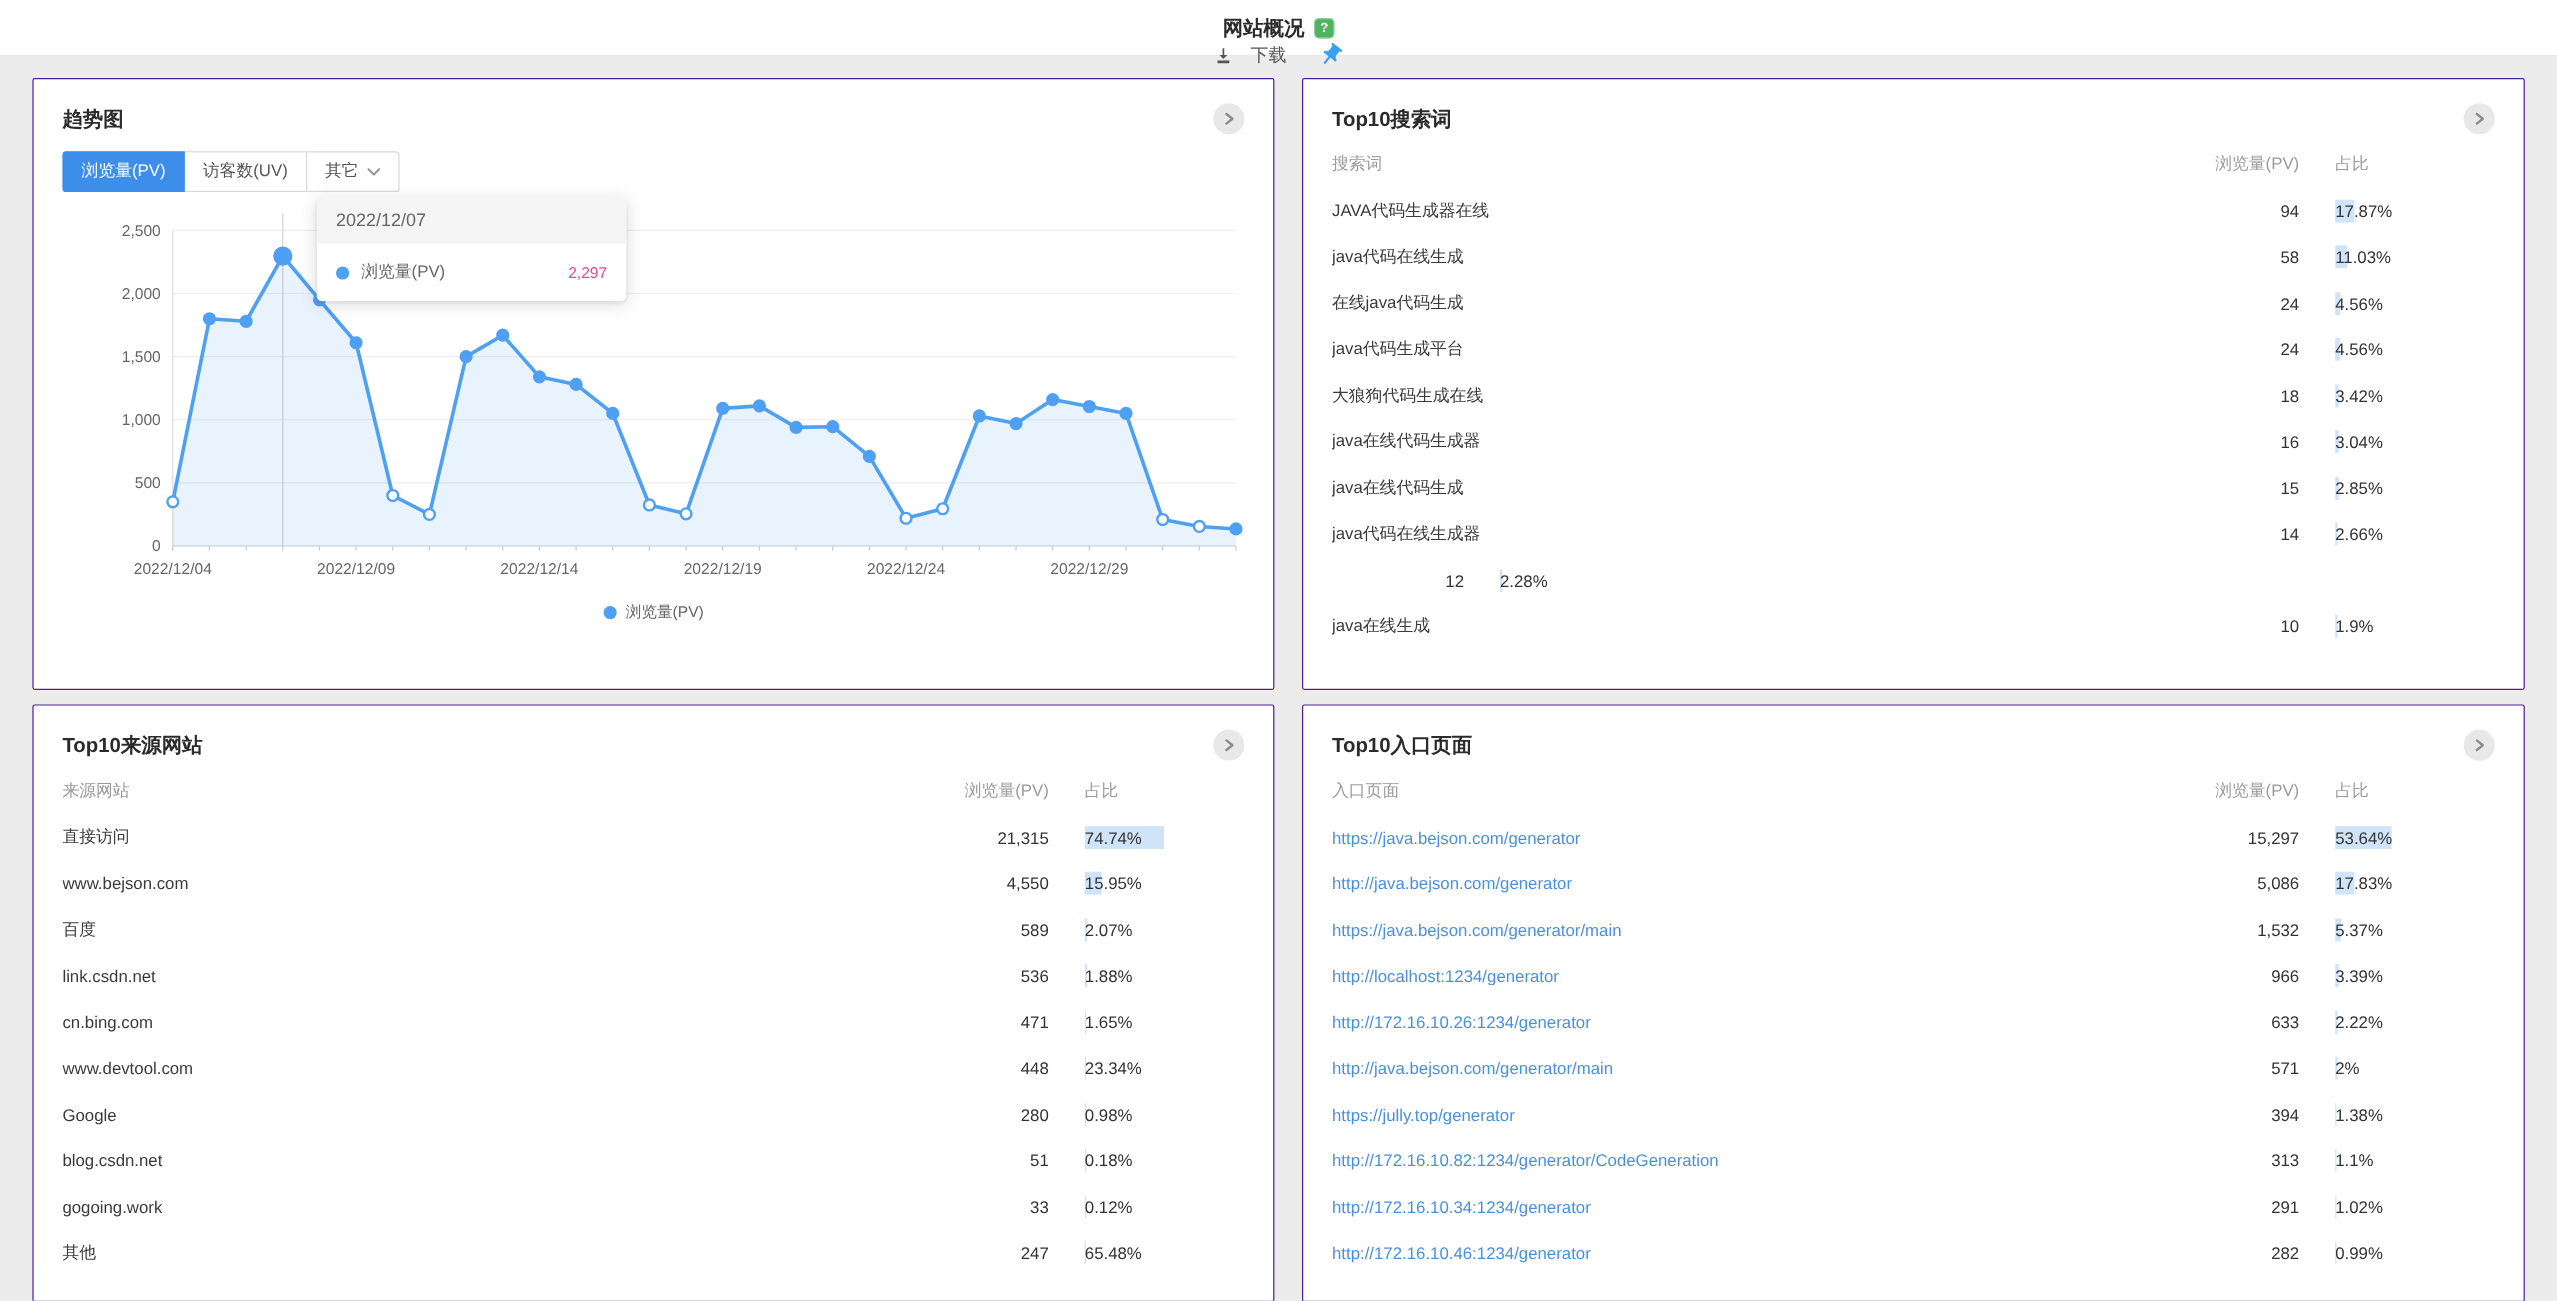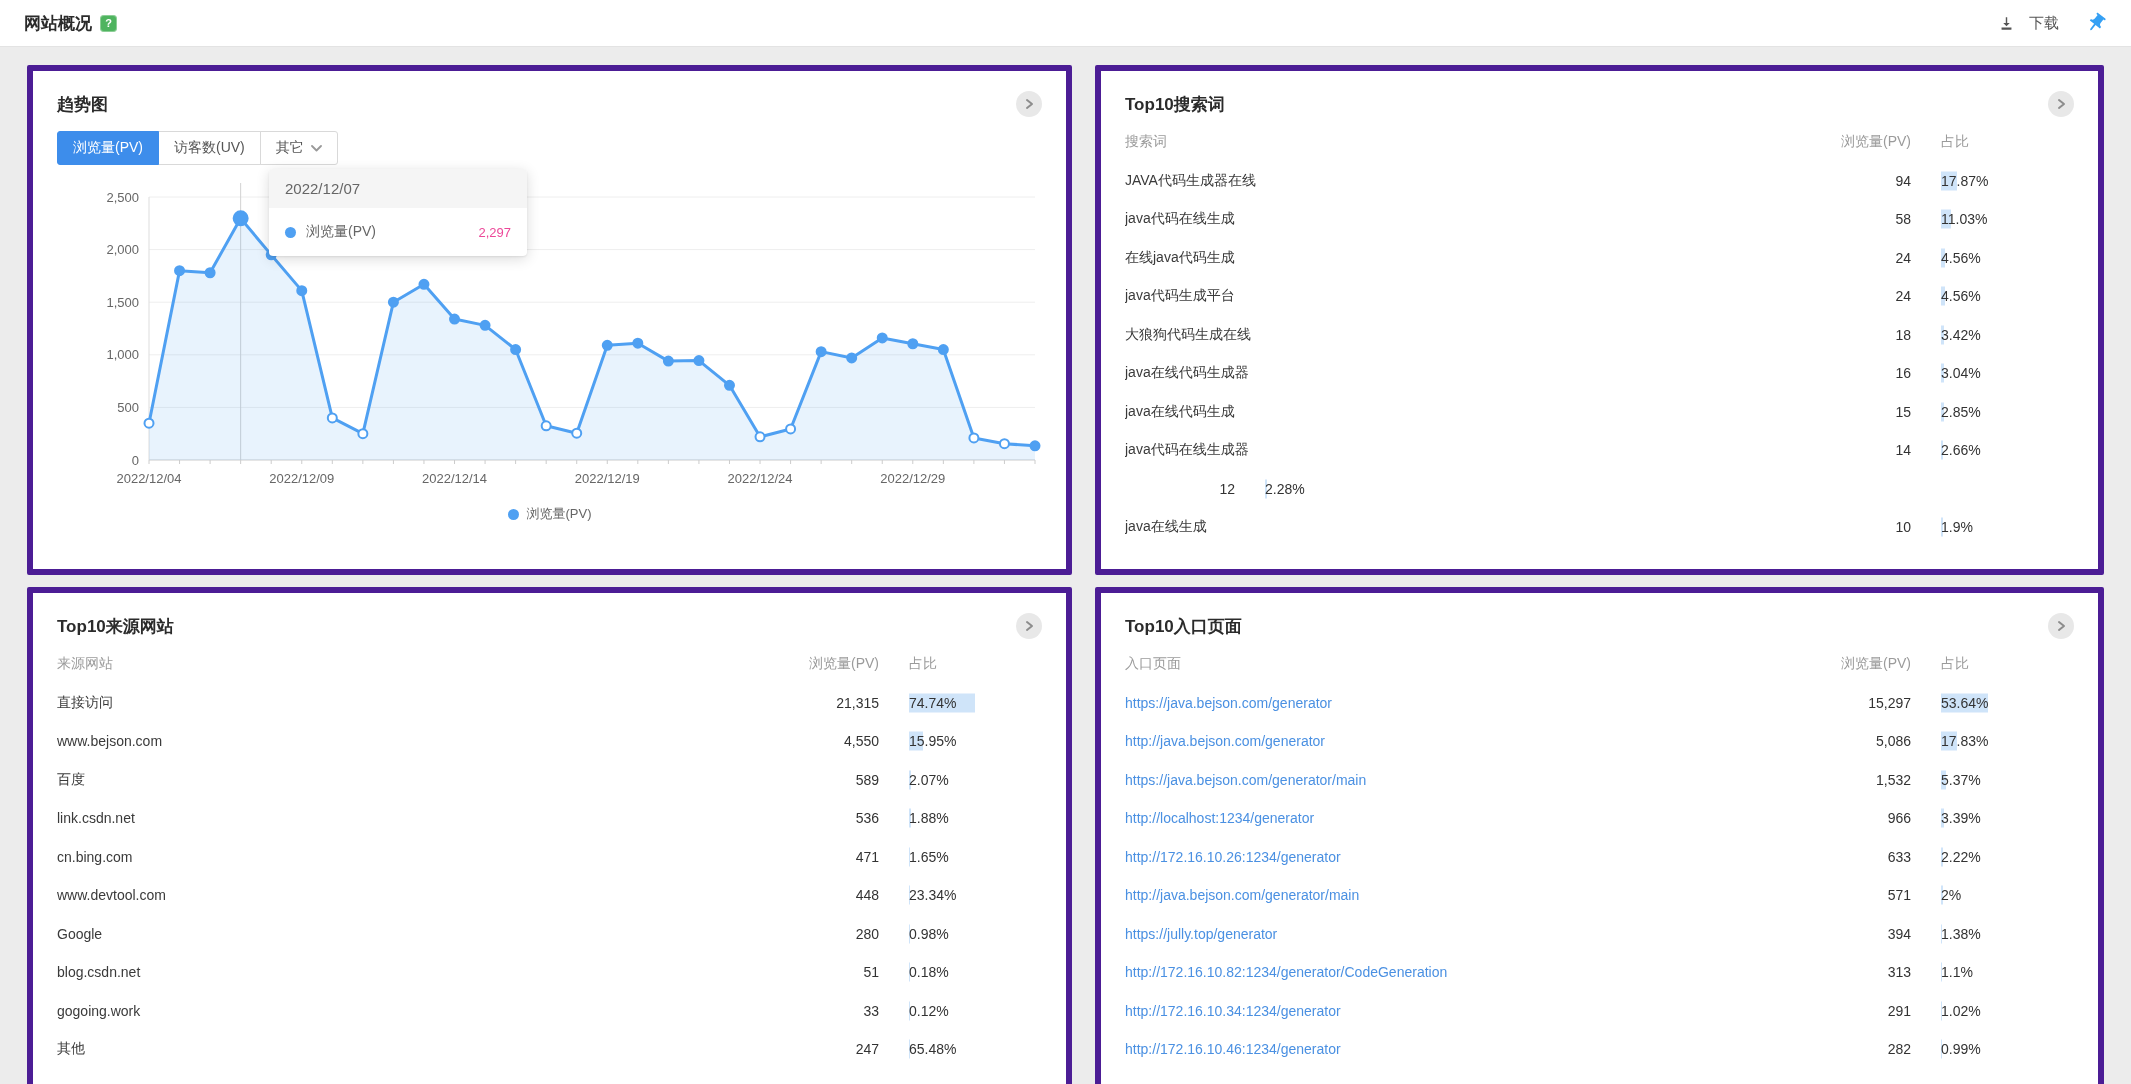--- a/index.html
+++ b/index.html
@@ -6,41 +6,41 @@
   body{
     width:2131px;height:1084px;overflow:hidden;
     background:#ececec;
     font-family:"Liberation Sans","DejaVu Sans",sans-serif;
     color:#333;
   }
   
   .topbar{
     height:47px;background:#fff;border-bottom:1px solid #e3e3e3;
     display:flex;align-items:center;justify-content:space-between;
-    padding:12px 24px;box-sizing:border-box;
+    padding:12px 24px;box-sizing:border-box;flex-direction:column;
   }
   .topbar-left{display:flex;align-items:center;gap:8px;}
   .page-title{font-size:17px;font-weight:bold;color:#2b2b2b;}
   .help-badge{
     width:17px;height:17px;border-radius:4px;background:#4fb45f;
     color:#fff;font-size:11px;font-weight:bold;display:flex;
     align-items:center;justify-content:center;cursor:pointer;
     box-shadow:inset 0 0 0 1px rgba(255,255,255,.35);
   }
   .topbar-right{display:flex;align-items:center;gap:26px;}
   .download-btn{display:flex;align-items:center;gap:14px;color:#555;font-size:15px;cursor:pointer;}
   .download-btn svg{fill:#555;}
   .pin-btn{cursor:pointer;display:flex;align-items:center;}
   
   .grid{
     display:grid;grid-template-columns:1fr 1fr;gap:12px 23px;
     padding:18px 27px 8px 27px;
   }
   .card{
-    background:#fff;border:6px solid #4c1d95;border-radius:2px;
+    background:#fff;border:1px solid #4c1d95;border-radius:2px;
     padding:20px 24px;box-sizing:border-box;position:relative;
   }
   .grid>.card:nth-child(-n+2){min-height:510px;}
   .grid>.card:nth-child(n+3){min-height:485px;}
   .card-head{display:flex;align-items:center;justify-content:space-between;}
   .card-title{font-size:17px;font-weight:bold;color:#2b2b2b;margin:0;}
   .more-btn{
     width:26px;height:26px;border-radius:50%;background:#e8e8e8;border:none;
     display:flex;align-items:center;justify-content:center;cursor:pointer;padding:0;
   }

